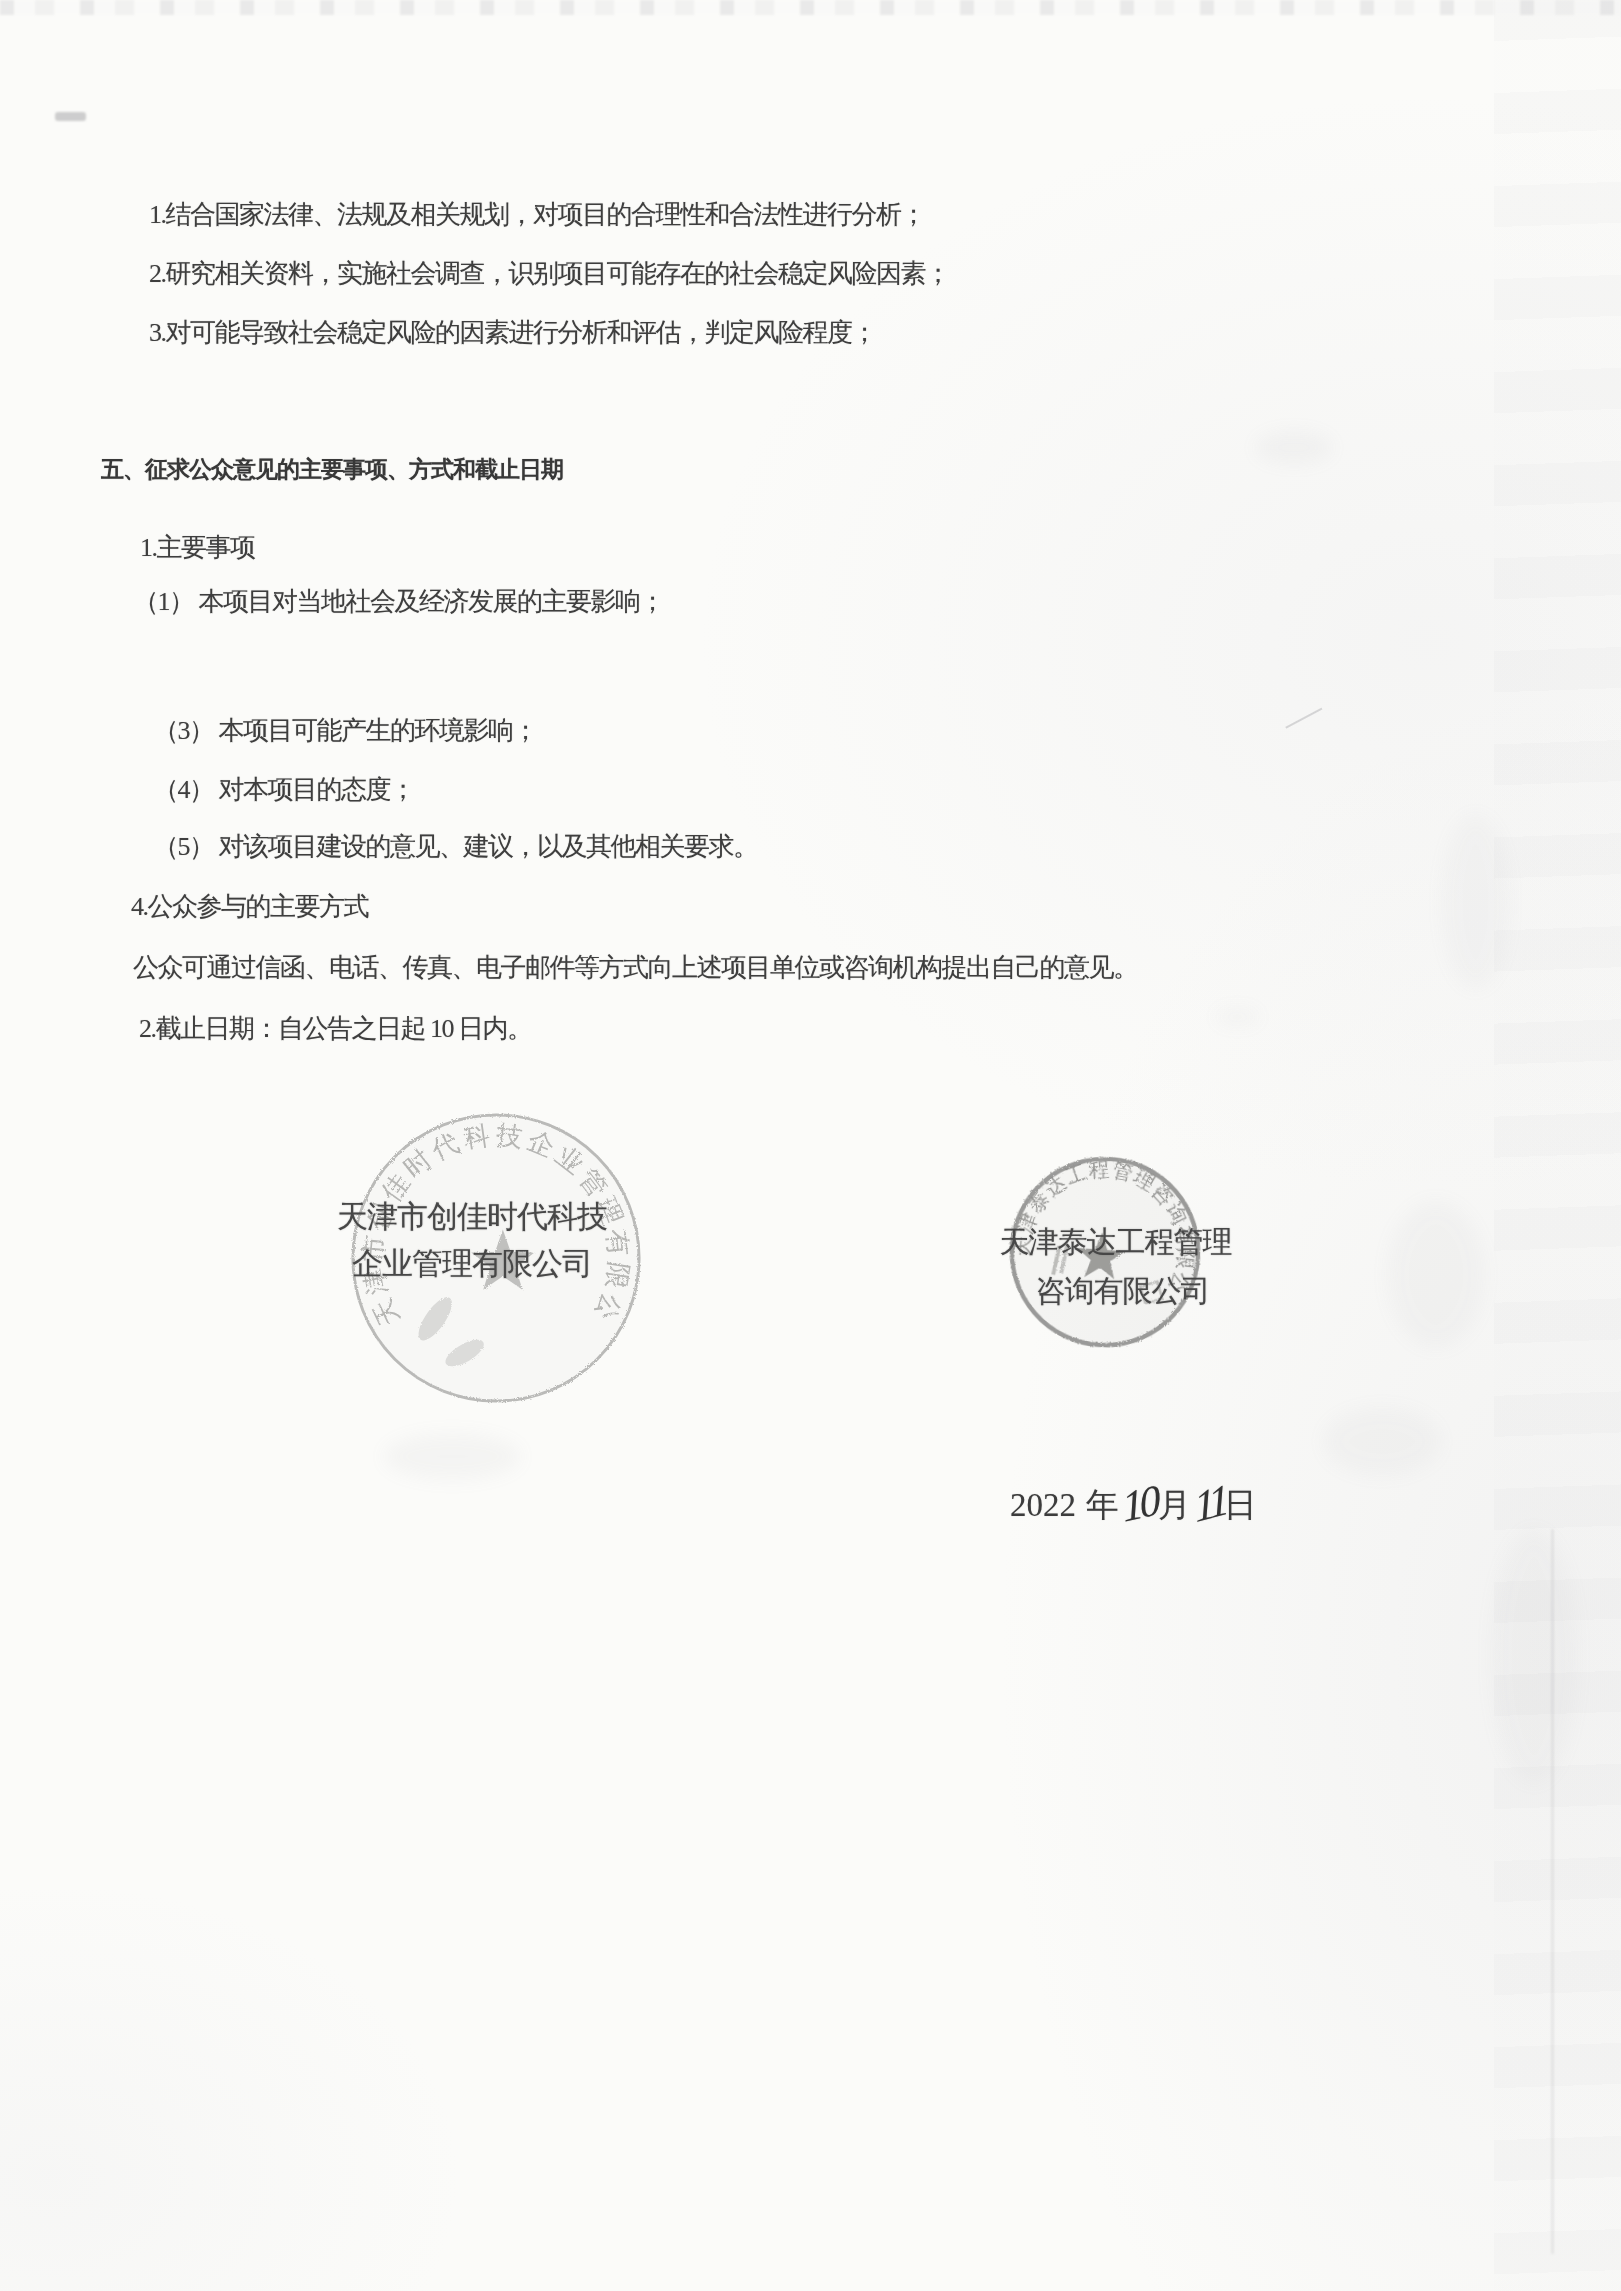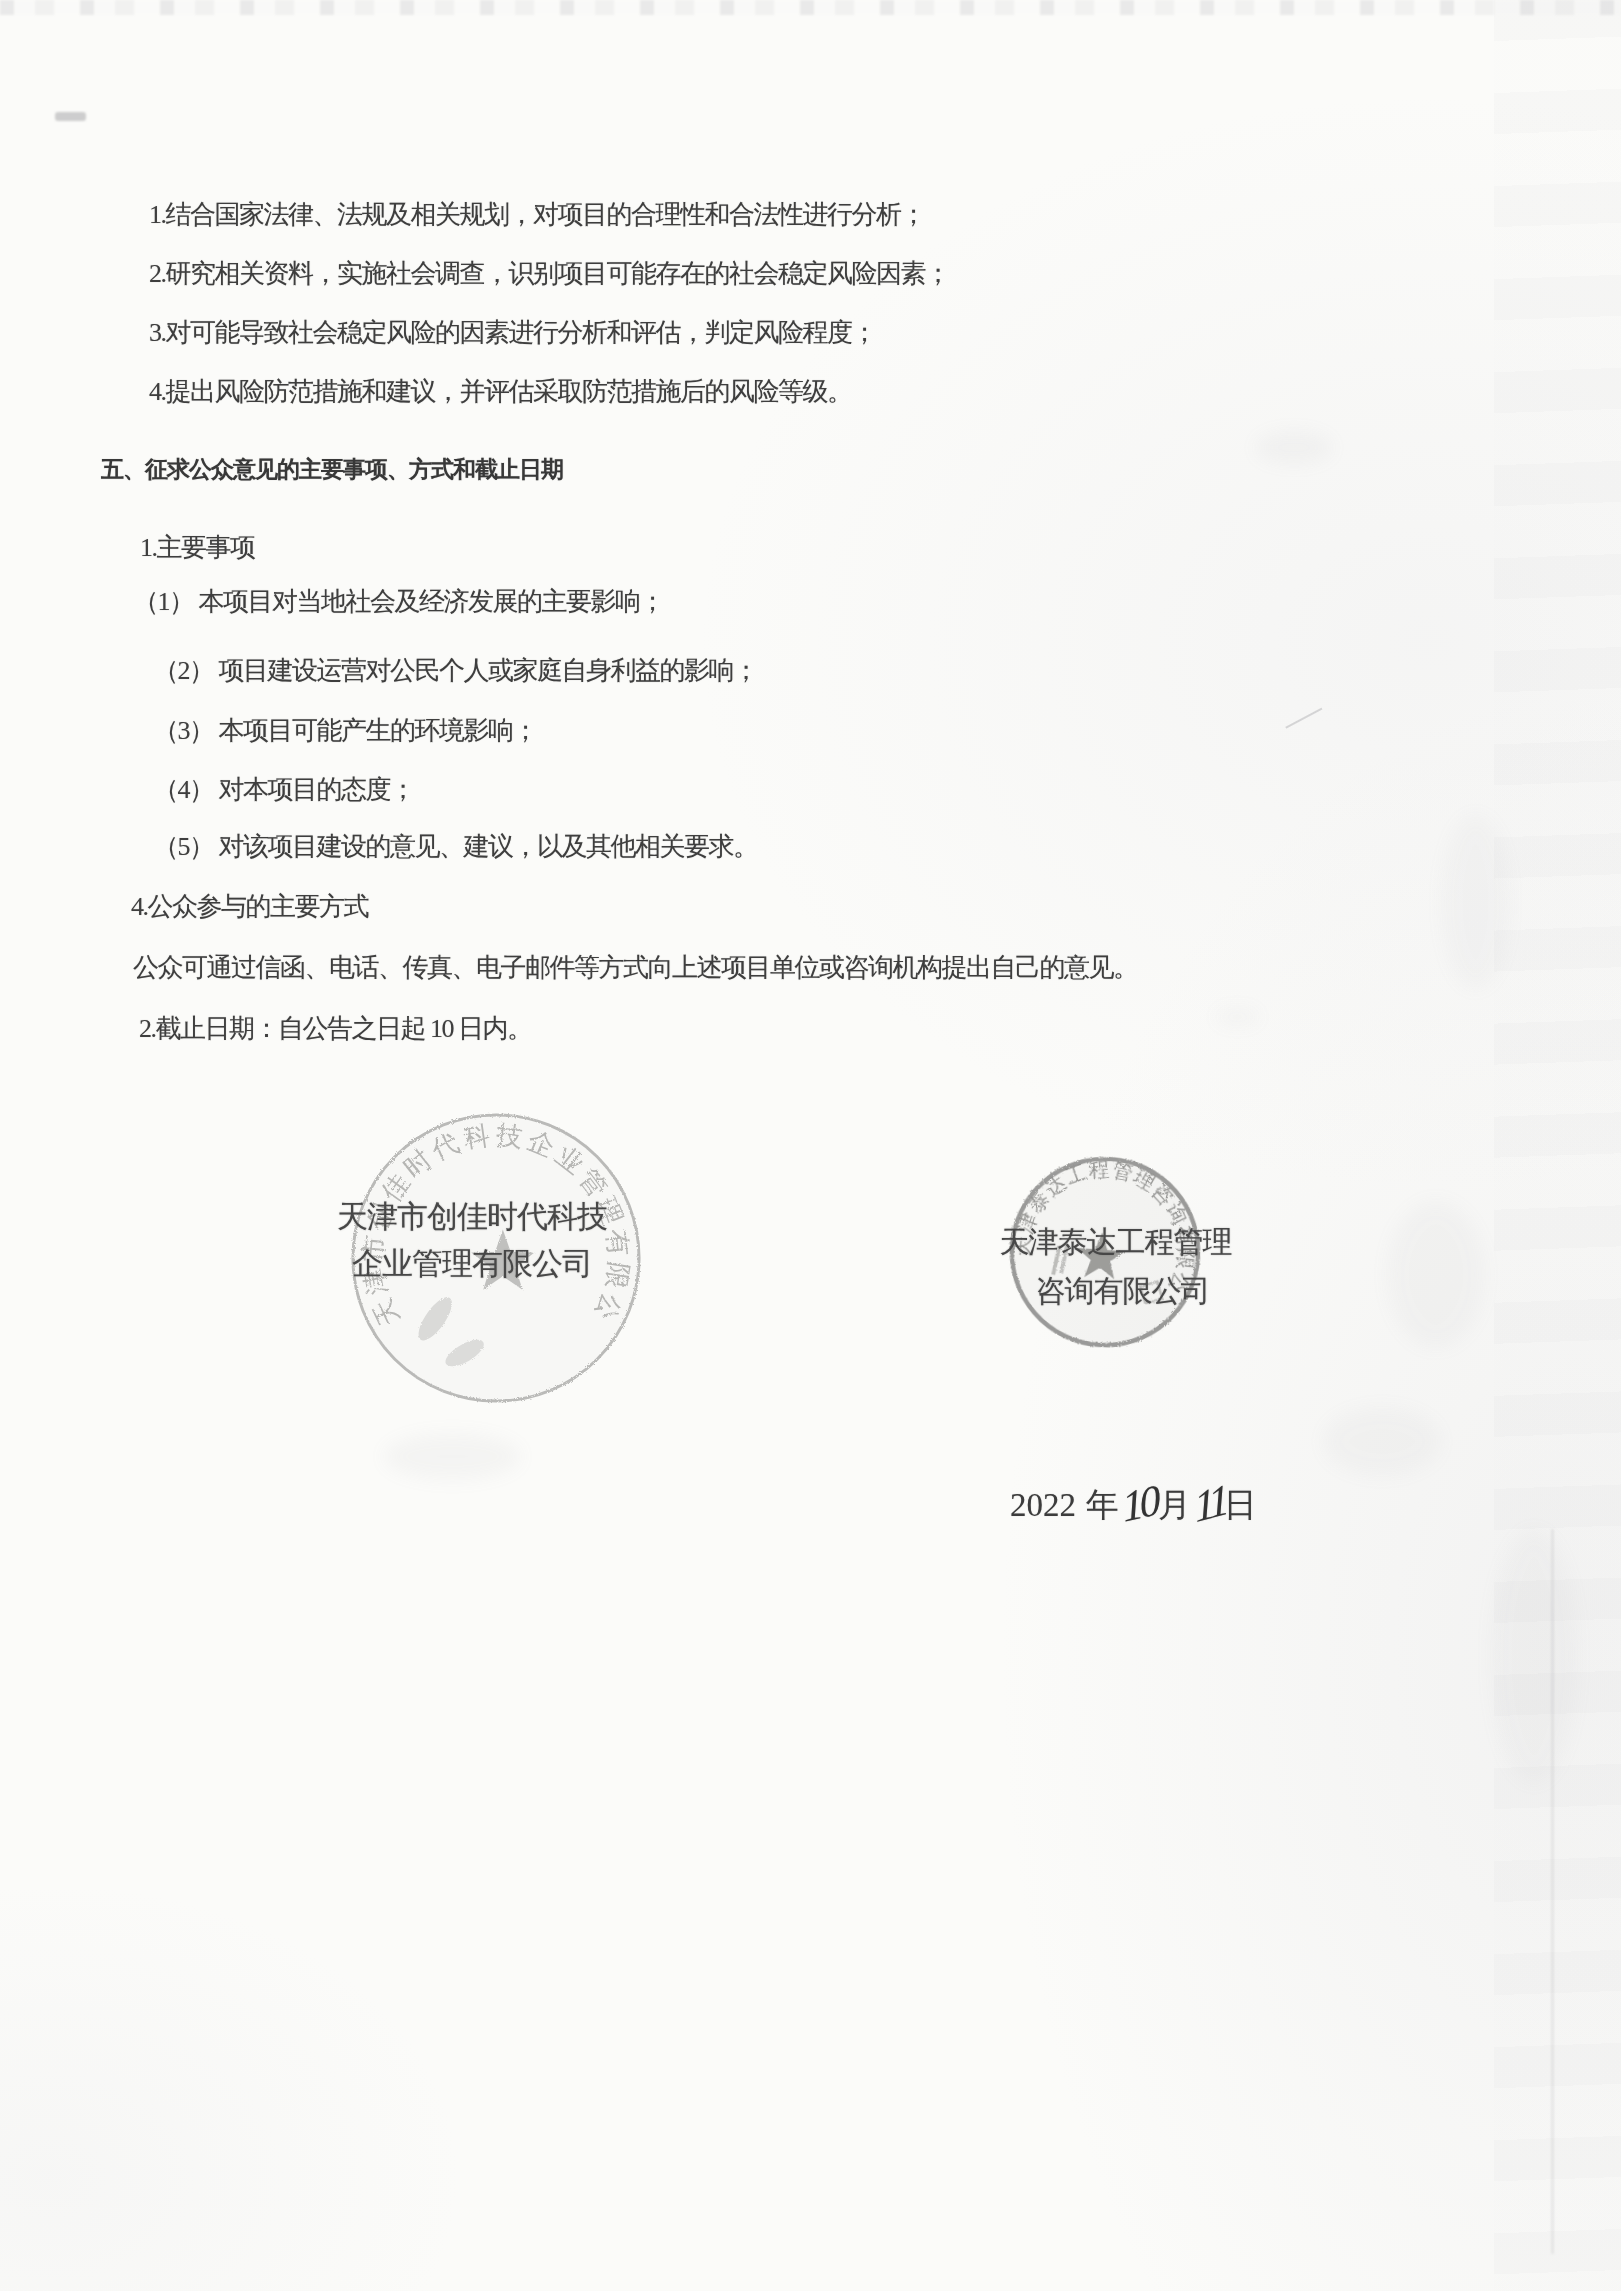--- a/index.html
+++ b/index.html
@@ -115,28 +115,26 @@
   <div class="blob b2"></div>
   <div class="blob b3"></div>
   <div class="blob b4"></div>
   <div class="blob b5"></div>
   <div class="blob b6"></div>
   <div class="blob b7"></div>
 
   <p class="line" style="left:149px;top:173px">1.结合国家法律、法规及相关规划，对项目的合理性和合法性进行分析；</p>
   <p class="line" style="left:149px;top:232px">2.研究相关资料，实施社会调查，识别项目可能存在的社会稳定风险因素；</p>
   <p class="line" style="left:149px;top:291px">3.对可能导致社会稳定风险的因素进行分析和评估，判定风险程度；</p>
-  <p class="line" style="left:149px;top:350px">4.提出风险防范措施和建议，并评估采取防范措施后的风险等级。</p>
 
   <p class="line heading" style="left:101px;top:433px">五、征求公众意见的主要事项、方式和截止日期</p>
 
   <p class="line" style="left:140px;top:506px">1.主要事项</p>
 
   <p class="line" style="left:133px;top:560px">（1） 本项目对当地社会及经济发展的主要影响；</p>
-  <p class="line" style="left:153px;top:629px">（2） 项目建设运营对公民个人或家庭自身利益的影响；</p>
   <p class="line" style="left:153px;top:689px">（3） 本项目可能产生的环境影响；</p>
   <p class="line" style="left:153px;top:748px">（4） 对本项目的态度；</p>
   <p class="line" style="left:153px;top:805px">（5） 对该项目建设的意见、建议，以及其他相关要求。</p>
 
   <p class="line" style="left:131px;top:865px">4.公众参与的主要方式</p>
   <p class="line" style="left:133px;top:926px">公众可通过信函、电话、传真、电子邮件等方式向上述项目单位或咨询机构提出自己的意见。</p>
   <p class="line" style="left:139px;top:987px">2.截止日期：自公告之日起 10 日内。</p>
 
   <svg class="stamp" style="left:349px;top:1111px" width="294" height="294" viewBox="0 0 300 300">
     <defs>

